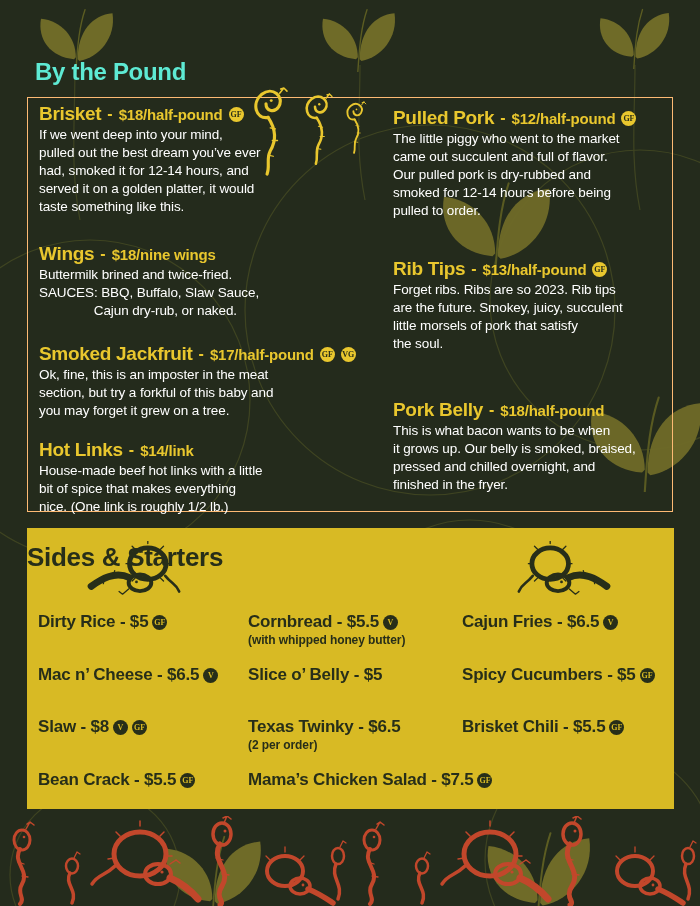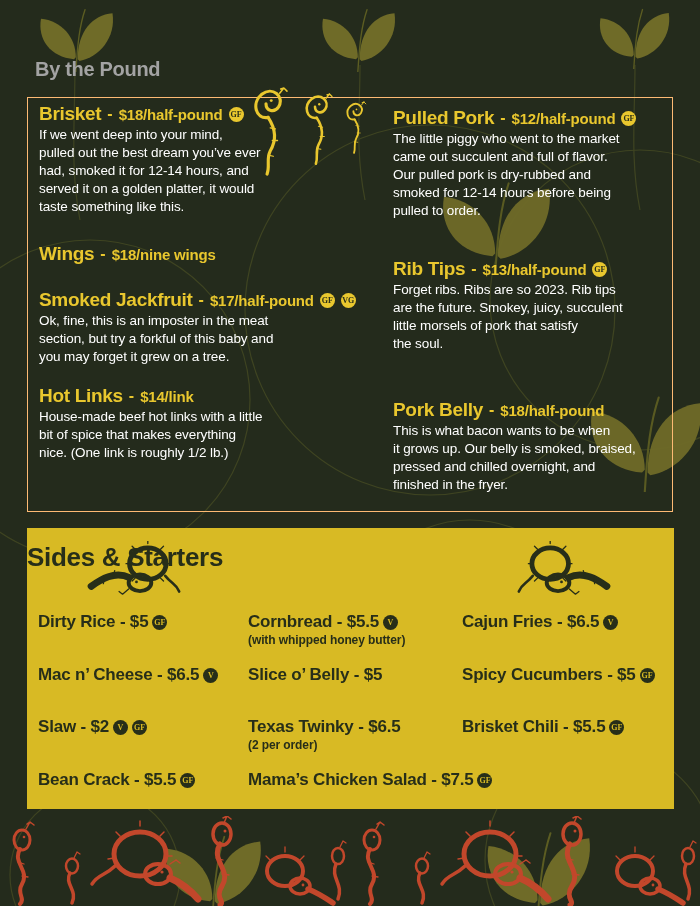--- a/index.html
+++ b/index.html
@@ -7,22 +7,22 @@
   .page {
     position:relative; width:700px; height:906px; overflow:hidden;
     background:#242b1c;
     font-family:"Liberation Sans", sans-serif;
   }
   svg.decor { position:absolute; pointer-events:none; }
 
   
   .page-title {
     position:absolute; left:35px; top:58px;
-    font-size:20px; font-weight:bold; letter-spacing:-0.3px;
-    color:#a3a3a3;
+    font-size:24px; font-weight:bold; letter-spacing:-0.3px;
+    color:#5eead4;
   }
   .pound-box {
     position:absolute; left:27px; top:97px; width:646px; height:415px;
     border:1px solid #fdba74;
   }
   .pcol { position:absolute; top:0; }
   .pcol.left  { left:11px;  width:330px; padding-top:4px; }
   .pcol.right { left:365px; width:275px; padding-top:8px; }
   .item { }
   .pcol.left  .item + .item { }
@@ -180,20 +180,23 @@
 served it on a golden platter, it would
 taste something like this.</div>
       </div>
 
       <div class="item mt-a">
         <div class="item-head">
           <span class="iname">Wings</span>
           <span class="isep">-</span>
           <span class="iprice">$18/nine wings</span>
         </div>
+        <div class="idesc">Buttermilk brined and twice-fried.
+SAUCES: BBQ, Buffalo, Slaw Sauce,
+               Cajun dry-rub, or naked.</div>
       </div>
 
       <div class="item mt-b">
         <div class="item-head">
           <span class="iname">Smoked Jackfruit</span>
           <span class="isep">-</span>
           <span class="iprice">$17/half-pound</span>
           <span class="badge lt">GF</span>
           <span class="badge lt">VG</span>
         </div>
@@ -295,21 +298,21 @@
       <div class="scell c2">
         <span class="slabel">Slice o’ Belly - $5</span>
       </div>
       <div class="scell c3">
         <span class="slabel">Spicy Cucumbers - $5</span><span class="badge dk">GF</span>
       </div>
     </div>
 
     <div class="srow r3">
       <div class="scell c1">
-        <span class="slabel">Slaw - $2</span><span class="badge dk">V</span><span class="badge dk">GF</span>
+        <span class="slabel">Slaw - $8</span><span class="badge dk">V</span><span class="badge dk">GF</span>
       </div>
       <div class="scell c2">
         <span class="slabel">Texas Twinky - $6.5</span>
         <div class="snote">(2 per order)</div>
       </div>
       <div class="scell c3">
         <span class="slabel">Brisket Chili - $5.5</span><span class="badge dk">GF</span>
       </div>
     </div>
 

